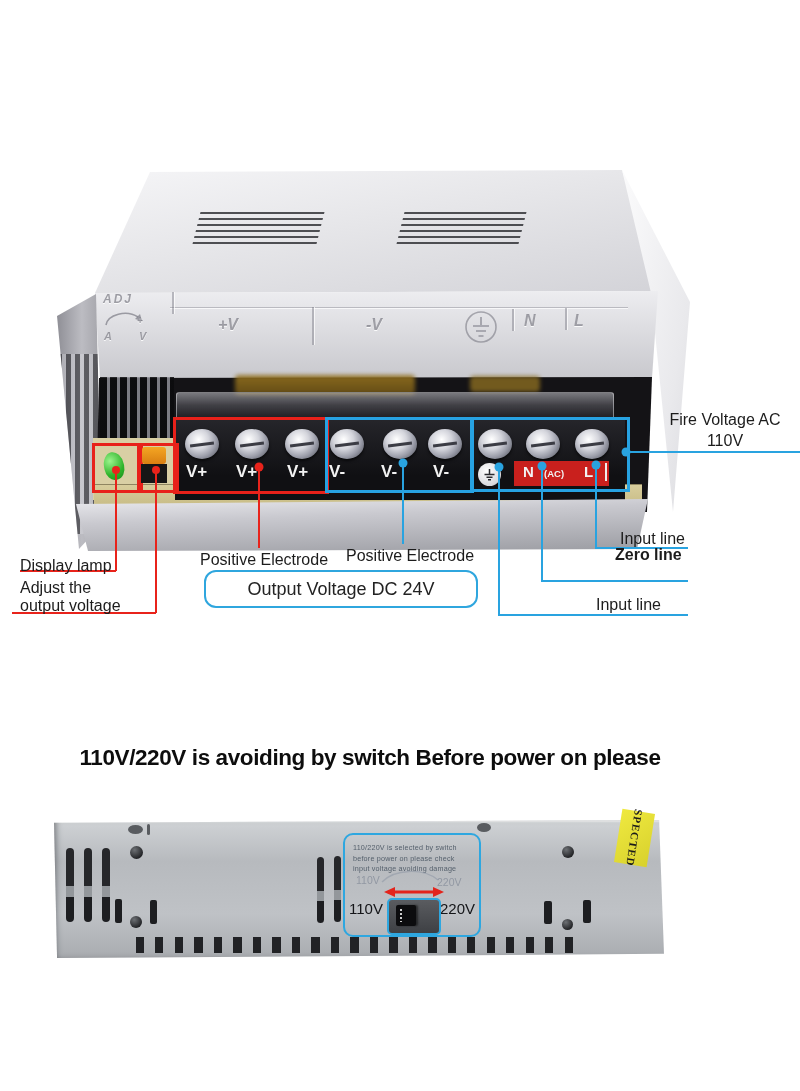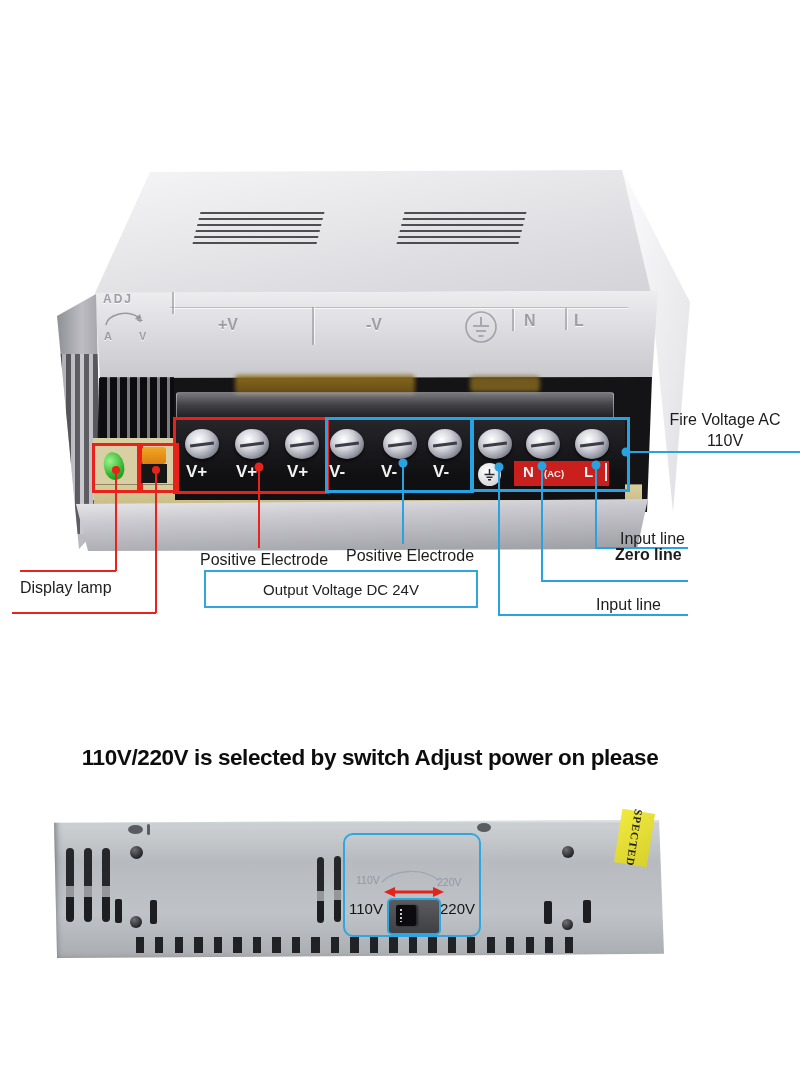--- a/index.html
+++ b/index.html
@@ -11,21 +11,21 @@
     clip-path:polygon(55px 2px,527px 0px,563px 121px,0px 123px);
     background:linear-gradient(170deg,#f5f5f7 0%,#e6e6e9 45%,#d3d3d8 100%);}
   .vent{top:212px;width:124px;height:36px;transform:skewX(-14deg);
     background:repeating-linear-gradient(180deg,rgba(35,36,40,.78) 0 2.2px,rgba(255,255,255,0) 2.2px 6px);}
   .right-face{left:622px;top:170px;width:68px;height:342px;
     clip-path:polygon(0px 0px,68px 132px,51px 342px,29px 123px);
     background:linear-gradient(100deg,#fbfbfc,#e9e9ec 70%,#dcdce0);}
   .front-flap{left:95px;top:291px;width:563px;height:88px;
     clip-path:polygon(0px 2px,563px 0px,557px 87px,5px 88px);
     background:linear-gradient(180deg,#ededf0 0%,#dedee2 40%,#c8c8cd 100%);}
-  .emboss{position:absolute;color:rgba(122,122,132,.72);text-shadow:0 1px 0 rgba(255,255,255,.85);font-weight:bold;}
+  .emboss{position:absolute;color:rgba(122,122,132,.72);text-shadow:0 1px 0 rgba(255,255,255,.85);font-weight:bold;font-style:italic;}
   .etick{position:absolute;width:2px;background:rgba(120,120,130,.45);box-shadow:1px 0 0 rgba(255,255,255,.7);}
   .eline{left:170px;top:307px;width:458px;height:1px;background:rgba(120,120,130,.4);box-shadow:0 1px 0 rgba(255,255,255,.7);}
   .left-side{left:57px;top:294px;width:45px;height:255px;
     clip-path:polygon(0px 22px,39px 0px,45px 230px,22px 255px);
     background:linear-gradient(90deg,#8f8f96,#bcbcc2 55%,#a2a2a8);}
   .left-side::after{content:"";position:absolute;left:0;top:60px;width:100%;height:180px;
     background:repeating-linear-gradient(90deg,rgba(20,20,24,.55) 0 5px,rgba(240,240,245,.25) 5px 9px);}
   .interior{left:96px;top:377px;width:556px;height:135px;
     clip-path:polygon(3px 1px,556px 0px,551px 135px,0px 135px);background:#141316;}
   .fins{left:100px;top:377px;width:74px;height:66px;
@@ -47,22 +47,22 @@
   .gnd-term{left:478px;top:463px;width:23px;height:23px;border-radius:50%;
     background:radial-gradient(circle at 40% 35%,#ffffff,#d9d9dd 70%,#b9b9bf);display:flex;align-items:center;justify-content:center;}
   .red-patch{left:514px;top:461px;width:95px;height:25px;background:#c9201d;}
   .patch-sep{left:605px;top:463px;width:2px;height:18px;background:#eeeeee;}
   .bottom-rail{left:76px;top:499px;width:572px;height:52px;
     clip-path:polygon(0px 5px,572px 0px,561px 50px,12px 52px);
     background:linear-gradient(178deg,#eaeaee 0%,#c9c9cf 35%,#9b9ca2 100%);}
   .hl-box{position:absolute;border-style:solid;}
   
   .lbl{position:absolute;font-size:16px;color:#1c1c1c;white-space:nowrap;}
-  .outbox{left:204px;top:570px;width:270px;height:34px;border:2px solid #2fa6de;border-radius:0;
-    display:flex;align-items:center;justify-content:center;font-size:15px;color:#222;}
+  .outbox{left:204px;top:570px;width:270px;height:34px;border:2px solid #2fa6de;border-radius:12px;
+    display:flex;align-items:center;justify-content:center;font-size:18px;color:#222;}
   .heading{left:40px;top:744px;width:660px;text-align:center;font-size:22.5px;font-weight:bold;
     color:#0d0d0d;line-height:27.5px;letter-spacing:-0.4px;}
   
   .panel{left:54px;top:820px;width:610px;height:138px;
     clip-path:polygon(0% 2%,99.2% 0%,100% 97%,0.5% 100%);
     background:linear-gradient(180deg,#d0d3d6 0%,#b7babe 30%,#bfc2c6 68%,#a9acb0 100%);
     box-shadow:inset 4px 0 6px -2px rgba(60,62,66,.6),inset 0 3px 2px -1px rgba(255,255,255,.85);}
   .hole{position:absolute;background:#595c60;border-radius:50%;}
   .slot{position:absolute;border-radius:4px;
     background:linear-gradient(180deg,#26272a 0 52%,#93979b 52% 66%,#1d1e21 66%);}
@@ -188,34 +188,38 @@
       <circle cx="499" cy="467" r="4.5" stroke="none"></circle>
       <polyline points="542,466 542,581 688,581" fill="none"></polyline>
       <circle cx="542" cy="466" r="4.5" stroke="none"></circle>
       <polyline points="596,465 596,548 688,548" fill="none"></polyline>
       <circle cx="596" cy="465" r="4.5" stroke="none"></circle>
       <line x1="626" y1="452" x2="800" y2="452"></line>
       <circle cx="626" cy="452" r="4.5" stroke="none"></circle>
     </g>
   </svg>
 
-  <div class="lbl" style="left:20px;top:579px;">Display lamp</div>
+  <div class="lbl" style="left:20px;top:557px;">Display lamp</div>
+  <div class="lbl" style="left:20px;top:579px;">
+    <div>Adjust the</div>
+    <div>output voltage</div>
+  </div>
   <div class="lbl" style="left:200px;top:551px;">Positive Electrode</div>
   <div class="lbl" style="left:346px;top:547px;">Positive Electrode</div>
   <div class="abs outbox">Output Voltage DC 24V</div>
   <div class="lbl" style="left:655px;top:409px;width:140px;text-align:center;white-space:normal;line-height:21px;">
     <div>Fire Voltage AC</div>
     <div>110V</div>
   </div>
   <div class="lbl" style="left:620px;top:530px;">Input line</div>
   <div class="lbl" style="left:615px;top:546px;font-weight:bold;">Zero line</div>
   <div class="lbl" style="left:596px;top:596px;">Input line</div>
 
   <div class="abs heading">
-    <div>110V/220V is selected by switch Adjust power on please</div>
+    <div>110V/220V is avoiding by switch Before power on please</div>
   </div>
 
   <div class="abs panel"></div>
   <div class="hole" style="left:128px;top:825px;width:15px;height:9px;"></div>
   <div class="hole" style="left:147px;top:824px;width:3px;height:11px;border-radius:2px;"></div>
   <div class="hole" style="left:477px;top:823px;width:14px;height:9px;"></div>
   <div class="slot" style="left:66px;top:848px;width:8px;height:74px;"></div>
   <div class="slot" style="left:84px;top:848px;width:8px;height:74px;"></div>
   <div class="slot" style="left:102px;top:848px;width:8px;height:74px;"></div>
   <div class="sbar" style="left:115px;top:899px;width:7px;height:24px;"></div>
@@ -225,20 +229,25 @@
   <div class="slot" style="left:317px;top:857px;width:7px;height:66px;"></div>
   <div class="slot" style="left:334px;top:856px;width:7px;height:66px;"></div>
   <div class="sbar" style="left:544px;top:901px;width:8px;height:23px;"></div>
   <div class="sbar" style="left:583px;top:900px;width:8px;height:23px;"></div>
   <div class="sdot" style="left:562px;top:846px;width:12px;height:12px;"></div>
   <div class="sdot" style="left:562px;top:919px;width:11px;height:11px;"></div>
   <div class="abs teeth"></div>
   <div class="abs sticker">SPECTED</div>
 
   <div class="abs bluebox"></div>
+  <div class="abs notes">
+    <div>110/220V is selected by switch</div>
+    <div>before power on please check</div>
+    <div>input voltage avoiding damage</div>
+  </div>
   <div class="faint" style="left:356px;top:874px;">110V</div>
   <div class="faint" style="left:437px;top:876px;">220V</div>
   <svg class="abs" style="left:378px;top:869px;opacity:.5;" width="64" height="16">
     <path d="M4 13 A34 22 0 0 1 60 11" fill="none" stroke="#8a93a2" stroke-width="1.4"></path>
   </svg>
   <svg class="abs" style="left:384px;top:885px;" width="60" height="14">
     <line x1="9" y1="7" x2="51" y2="7" stroke="#e3241c" stroke-width="3"></line>
     <polygon points="0,7 11,2 11,12" fill="#e3241c"></polygon>
     <polygon points="60,7 49,2 49,12" fill="#e3241c"></polygon>
   </svg>

